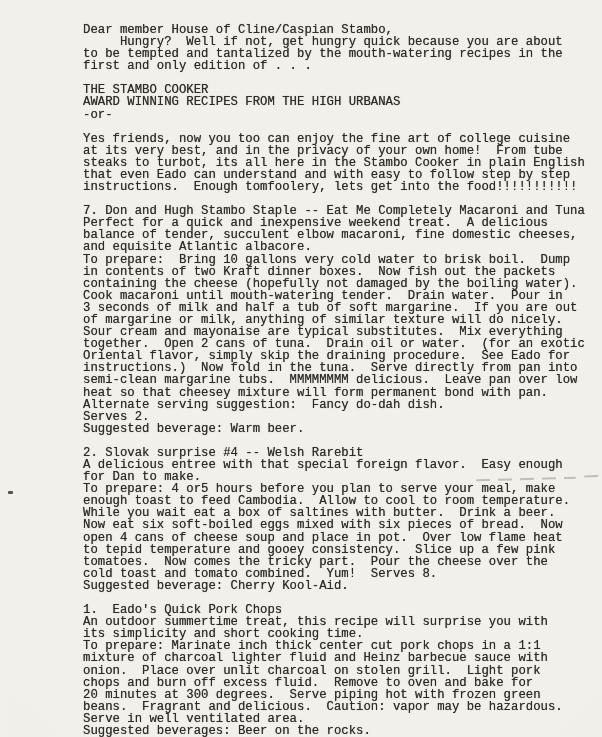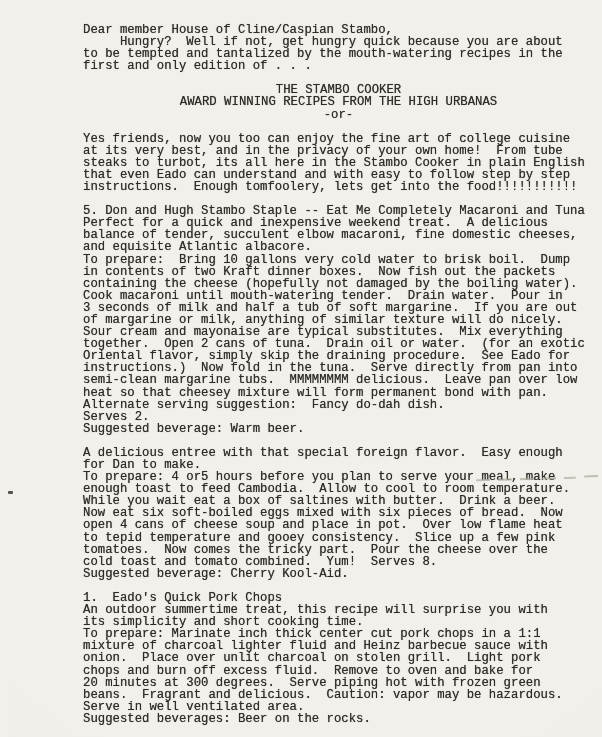--- a/index.html
+++ b/index.html
@@ -27,21 +27,21 @@
     font-family: "Liberation Mono", "DejaVu Sans Mono", monospace;
     font-size: 12.3px;
     line-height: 12.1px;
     letter-spacing: 0;
     color: var(--ink);
     white-space: pre;
     text-shadow: 0 0 0.7px rgba(46,44,40,0.72);
   }
   .block { margin: 0 0 12px 0; }
   .block:last-child { margin-bottom: 0; }
-  .title-block { width: 511px; text-align: center; }
+  .title-block { width: 511px; }
   .pencil-mark {
     position: absolute;
     height: 2px;
     background: repeating-linear-gradient(90deg,
       var(--pencil) 0px, var(--pencil) 14px,
       rgba(0,0,0,0) 14px, rgba(0,0,0,0) 22px);
     opacity: 0.75;
     border-radius: 1px;
   }
   .pencil-a { left: 468px; top: 478px; width: 100px; transform: rotate(-1.5deg); }
@@ -71,21 +71,21 @@
     <div class="tw">-or-</div>
   </div>
 
   <div class="tw block">Yes friends, now you too can enjoy the fine art of college cuisine
 at its very best, and in the privacy of your own home!  From tube
 steaks to turbot, its all here in the Stambo Cooker in plain English
 that even Eado can understand and with easy to follow step by step
 instructions.  Enough tomfoolery, lets get into the food!!!!!!!!!!!</div>
 
   <div class="block">
-    <div class="tw">5. Don and Hugh Stambo Staple -- Eat Me Completely Macaroni and Tuna</div>
+    <div class="tw">7. Don and Hugh Stambo Staple -- Eat Me Completely Macaroni and Tuna</div>
     <div class="tw">Perfect for a quick and inexpensive weekend treat.  A delicious
 balance of tender, succulent elbow macaroni, fine domestic cheeses,
 and equisite Atlantic albacore.
 To prepare:  Bring 10 gallons very cold water to brisk boil.  Dump
 in contents of two Kraft dinner boxes.  Now fish out the packets
 containing the cheese (hopefully not damaged by the boiling water).
 Cook macaroni until mouth-watering tender.  Drain water.  Pour in
 3 seconds of milk and half a tub of soft margarine.  If you are out
 of margarine or milk, anything of similar texture will do nicely.
 Sour cream and mayonaise are typical substitutes.  Mix everything
@@ -93,20 +93,21 @@
 Oriental flavor, simply skip the draining procedure.  See Eado for
 instructions.)  Now fold in the tuna.  Serve directly from pan into
 semi-clean margarine tubs.  MMMMMMMM delicious.  Leave pan over low
 heat so that cheesey mixture will form permanent bond with pan.
 Alternate serving suggestion:  Fancy do-dah dish.
 Serves 2.
 Suggested beverage: Warm beer.</div>
   </div>
 
   <div class="block">
+    <div class="tw">2. Slovak surprise #4 -- Welsh Rarebit</div>
     <div class="tw">A delicious entree with that special foreign flavor.  Easy enough
 for Dan to make.
 To prepare: 4 or5 hours before you plan to serve your meal, make
 enough toast to feed Cambodia.  Allow to cool to room temperature.
 While you wait eat a box of saltines with butter.  Drink a beer.
 Now eat six soft-boiled eggs mixed with six pieces of bread.  Now
 open 4 cans of cheese soup and place in pot.  Over low flame heat
 to tepid temperature and gooey consistency.  Slice up a few pink
 tomatoes.  Now comes the tricky part.  Pour the cheese over the
 cold toast and tomato combined.  Yum!  Serves 8.

